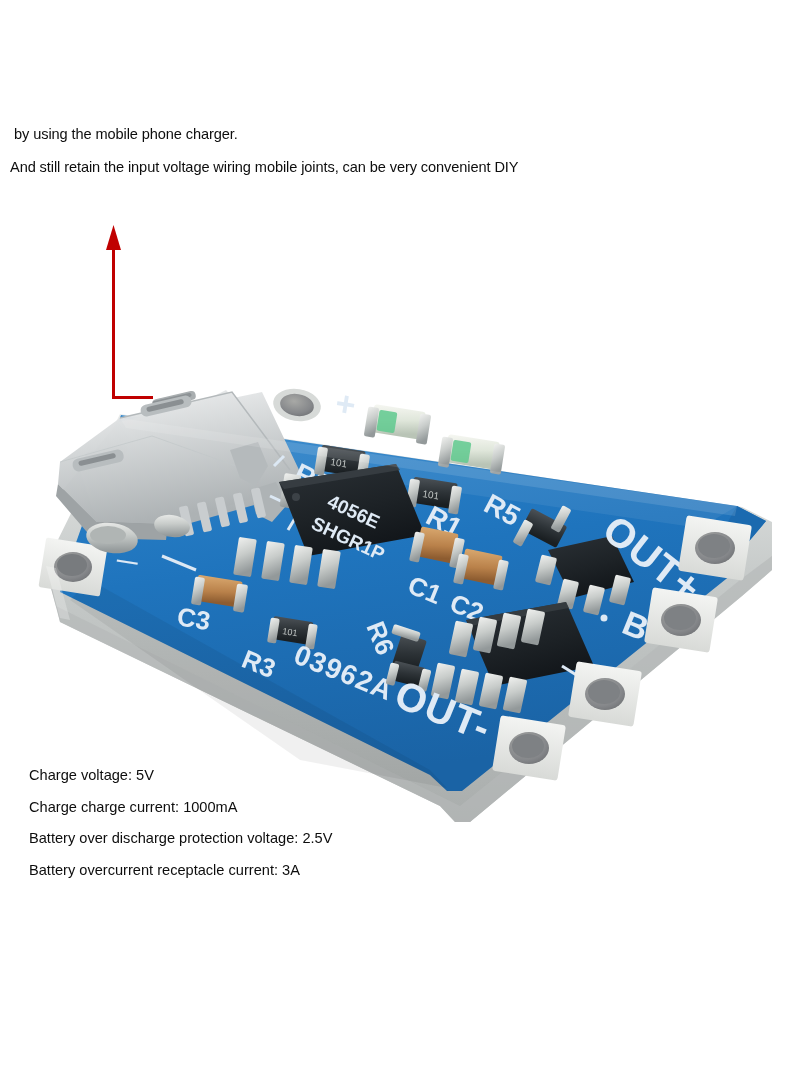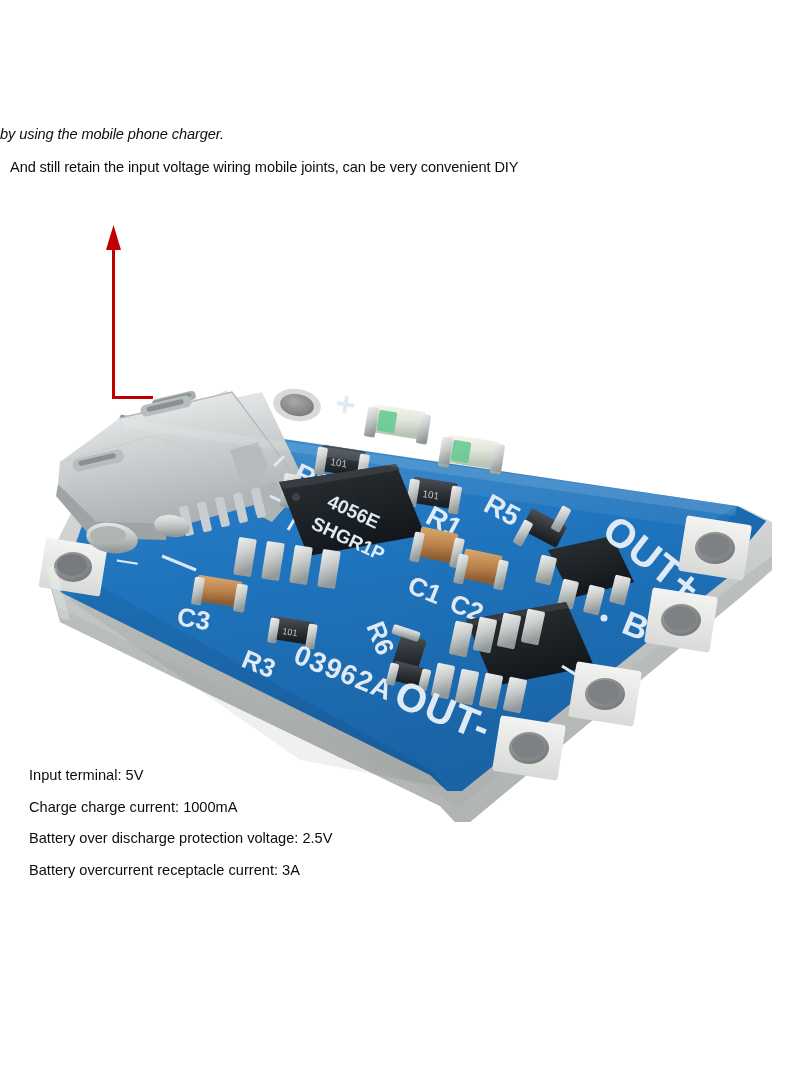--- a/index.html
+++ b/index.html
@@ -11,21 +11,21 @@
     color:#111;
   }
 
   
   .desc {
     position:absolute; left:0; top:118px; width:800px;
     font-size:14.6px; line-height:33px; color:#0d0d0d;
     letter-spacing:-0.1px;
   }
   .desc .line { white-space:nowrap; padding-left:10px; }
-  .desc .line.indent { padding-left:0;font-style:italic; }
+  .desc .line.indent { padding-left:14px; }
 
   
   .arrow-wrap { position:absolute; left:0; top:0; width:800px; height:1091px; pointer-events:none; }
 
   
   .specs {
     position:absolute; left:29px; top:760px; width:520px;
     font-size:14.6px; line-height:31.5px; color:#0d0d0d;
   }
   .specs .srow { white-space:nowrap; }
@@ -345,17 +345,17 @@
     <ellipse cx="529" cy="378" rx="20" ry="16" fill="url(#holeGrad)"></ellipse>
     <ellipse cx="528" cy="376" rx="16" ry="12" fill="#7e8184"></ellipse>
   </g>
 
   <path d="M120,48 L737,136 L735,146 L126,58 Z" fill="#ffffff" opacity="0.12"></path>
   <path d="M46,196 L60,248 L70,250 L56,198 Z" fill="#ffffff" opacity="0.25"></path>
 </svg>
 </div>
 
 <div class="specs">
-  <div class="srow">Input terminal: 5V</div>
+  <div class="srow">Charge voltage: 5V</div>
   <div class="srow">Charge charge current: 1000mA</div>
   <div class="srow">Battery over discharge protection voltage: 2.5V</div>
   <div class="srow">Battery overcurrent receptacle current: 3A</div>
 </div>
 
 </body></html>

